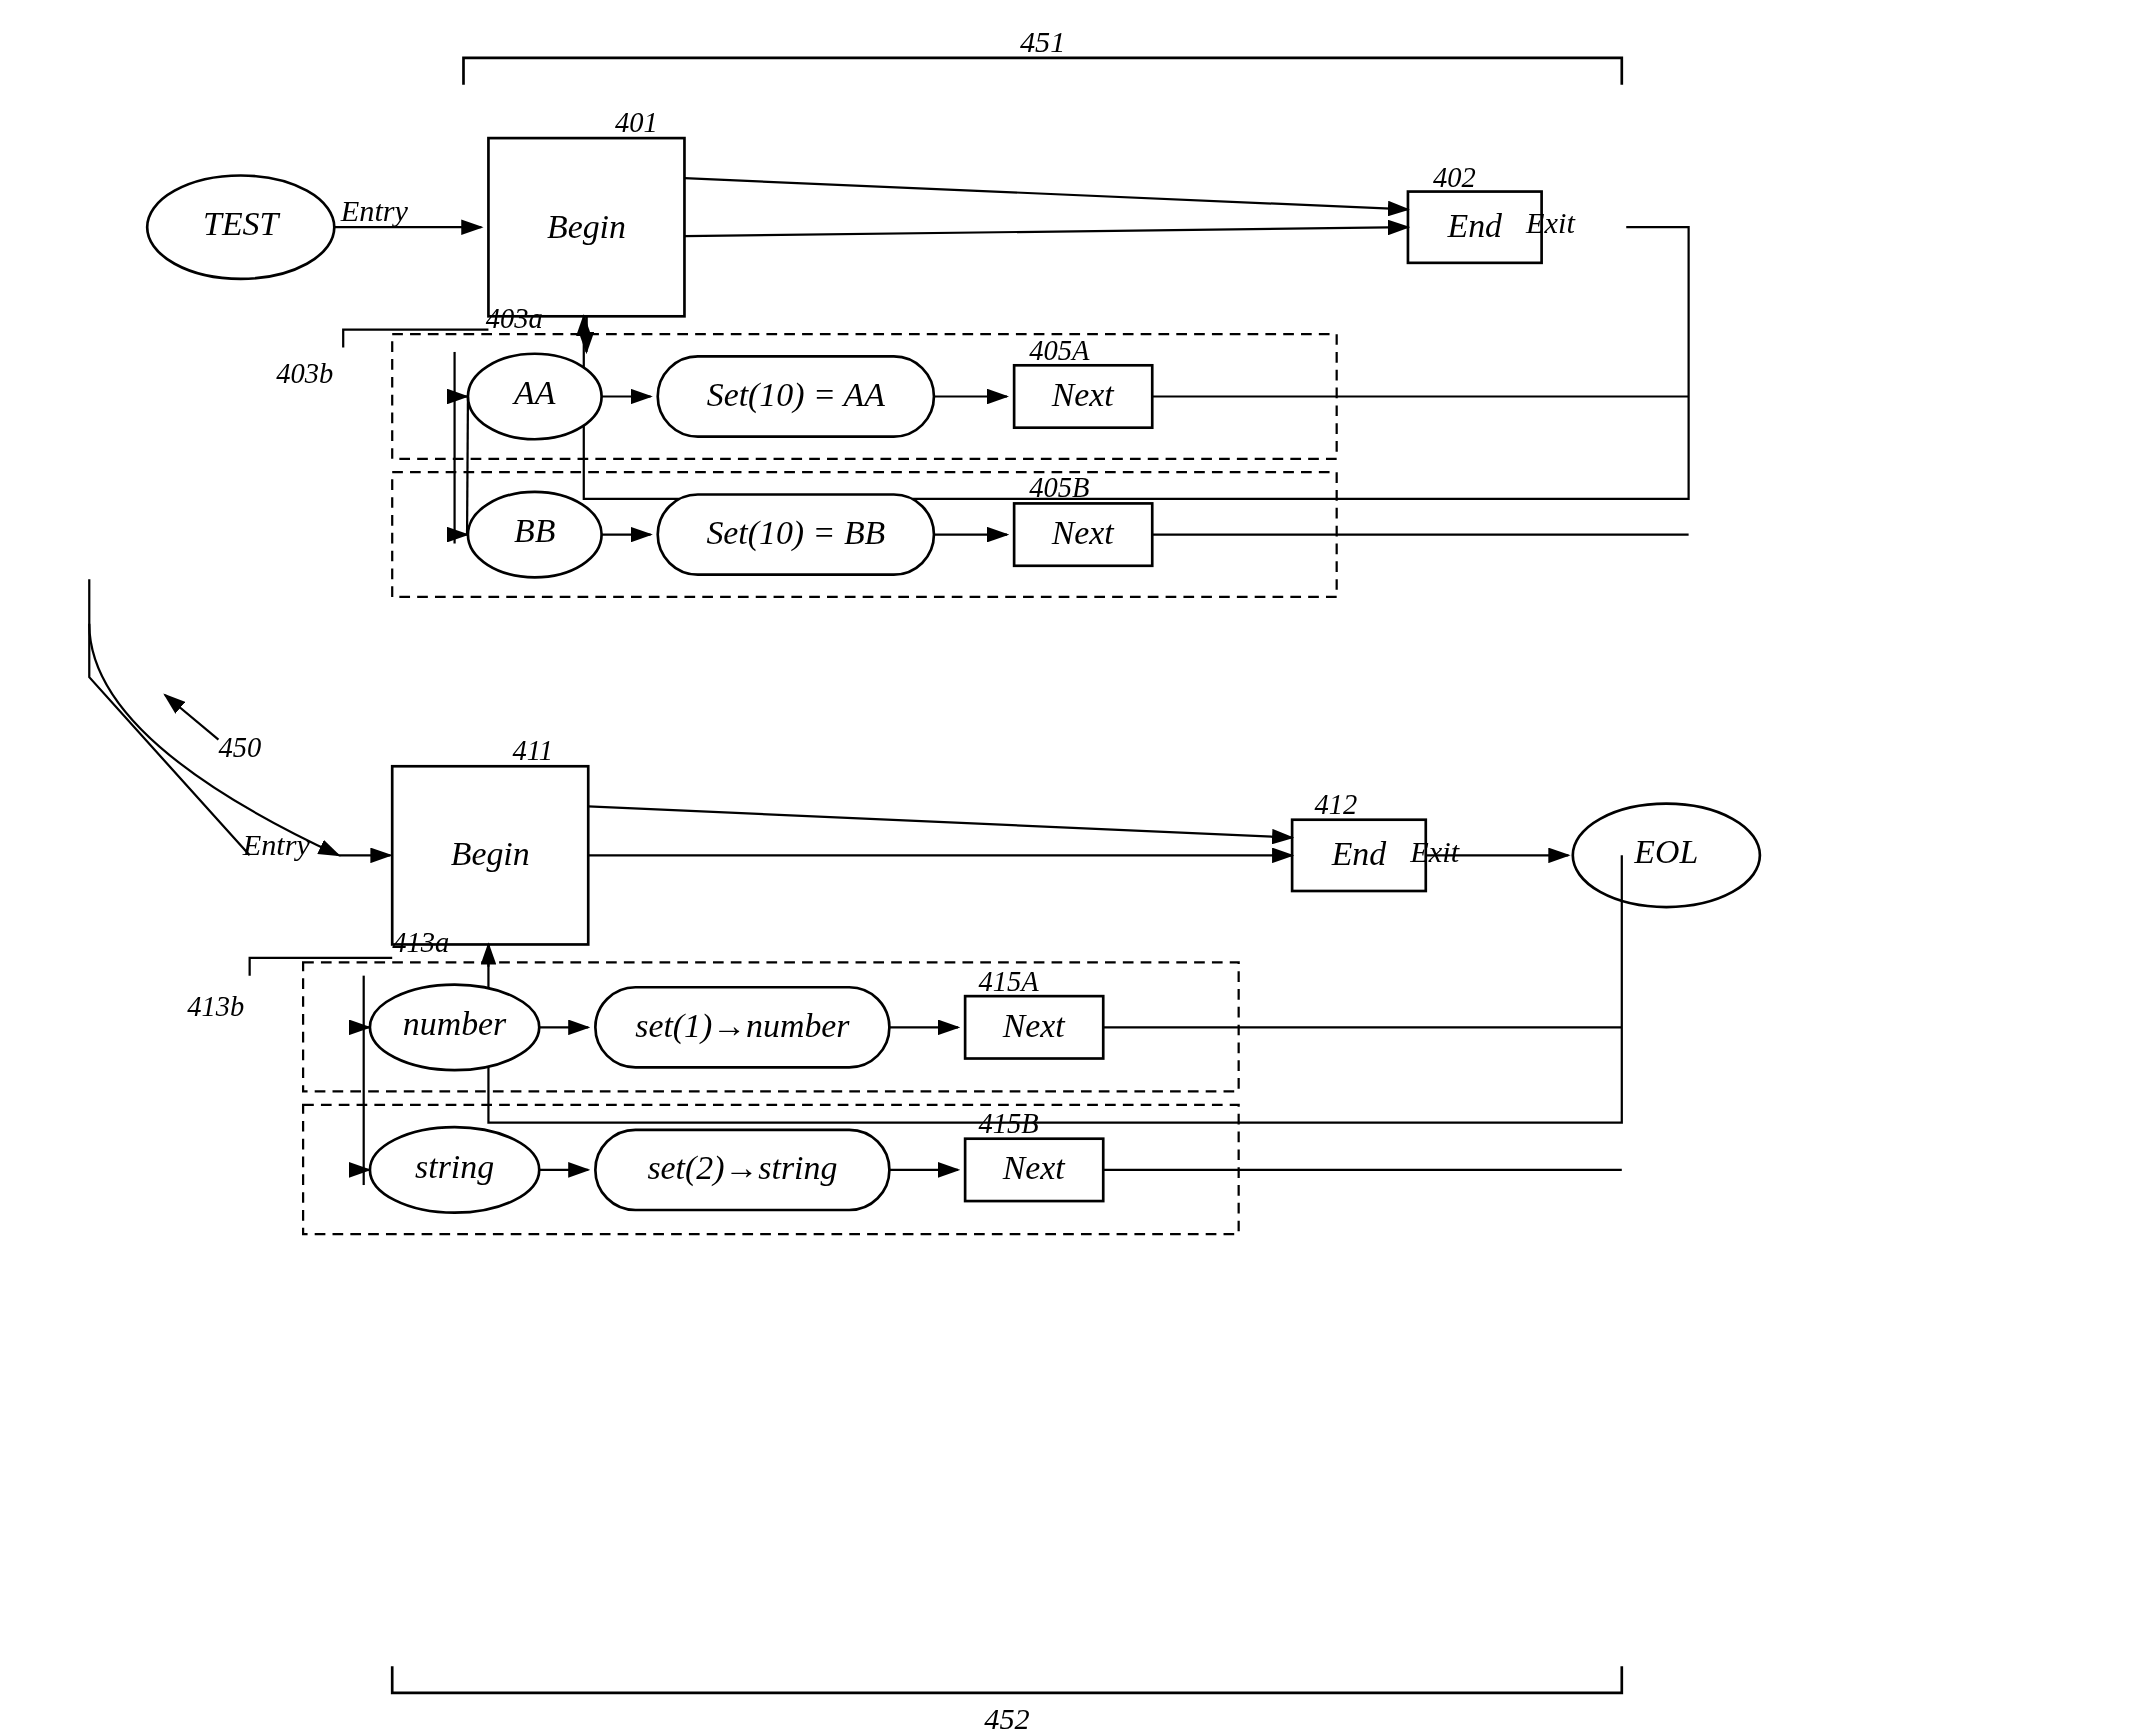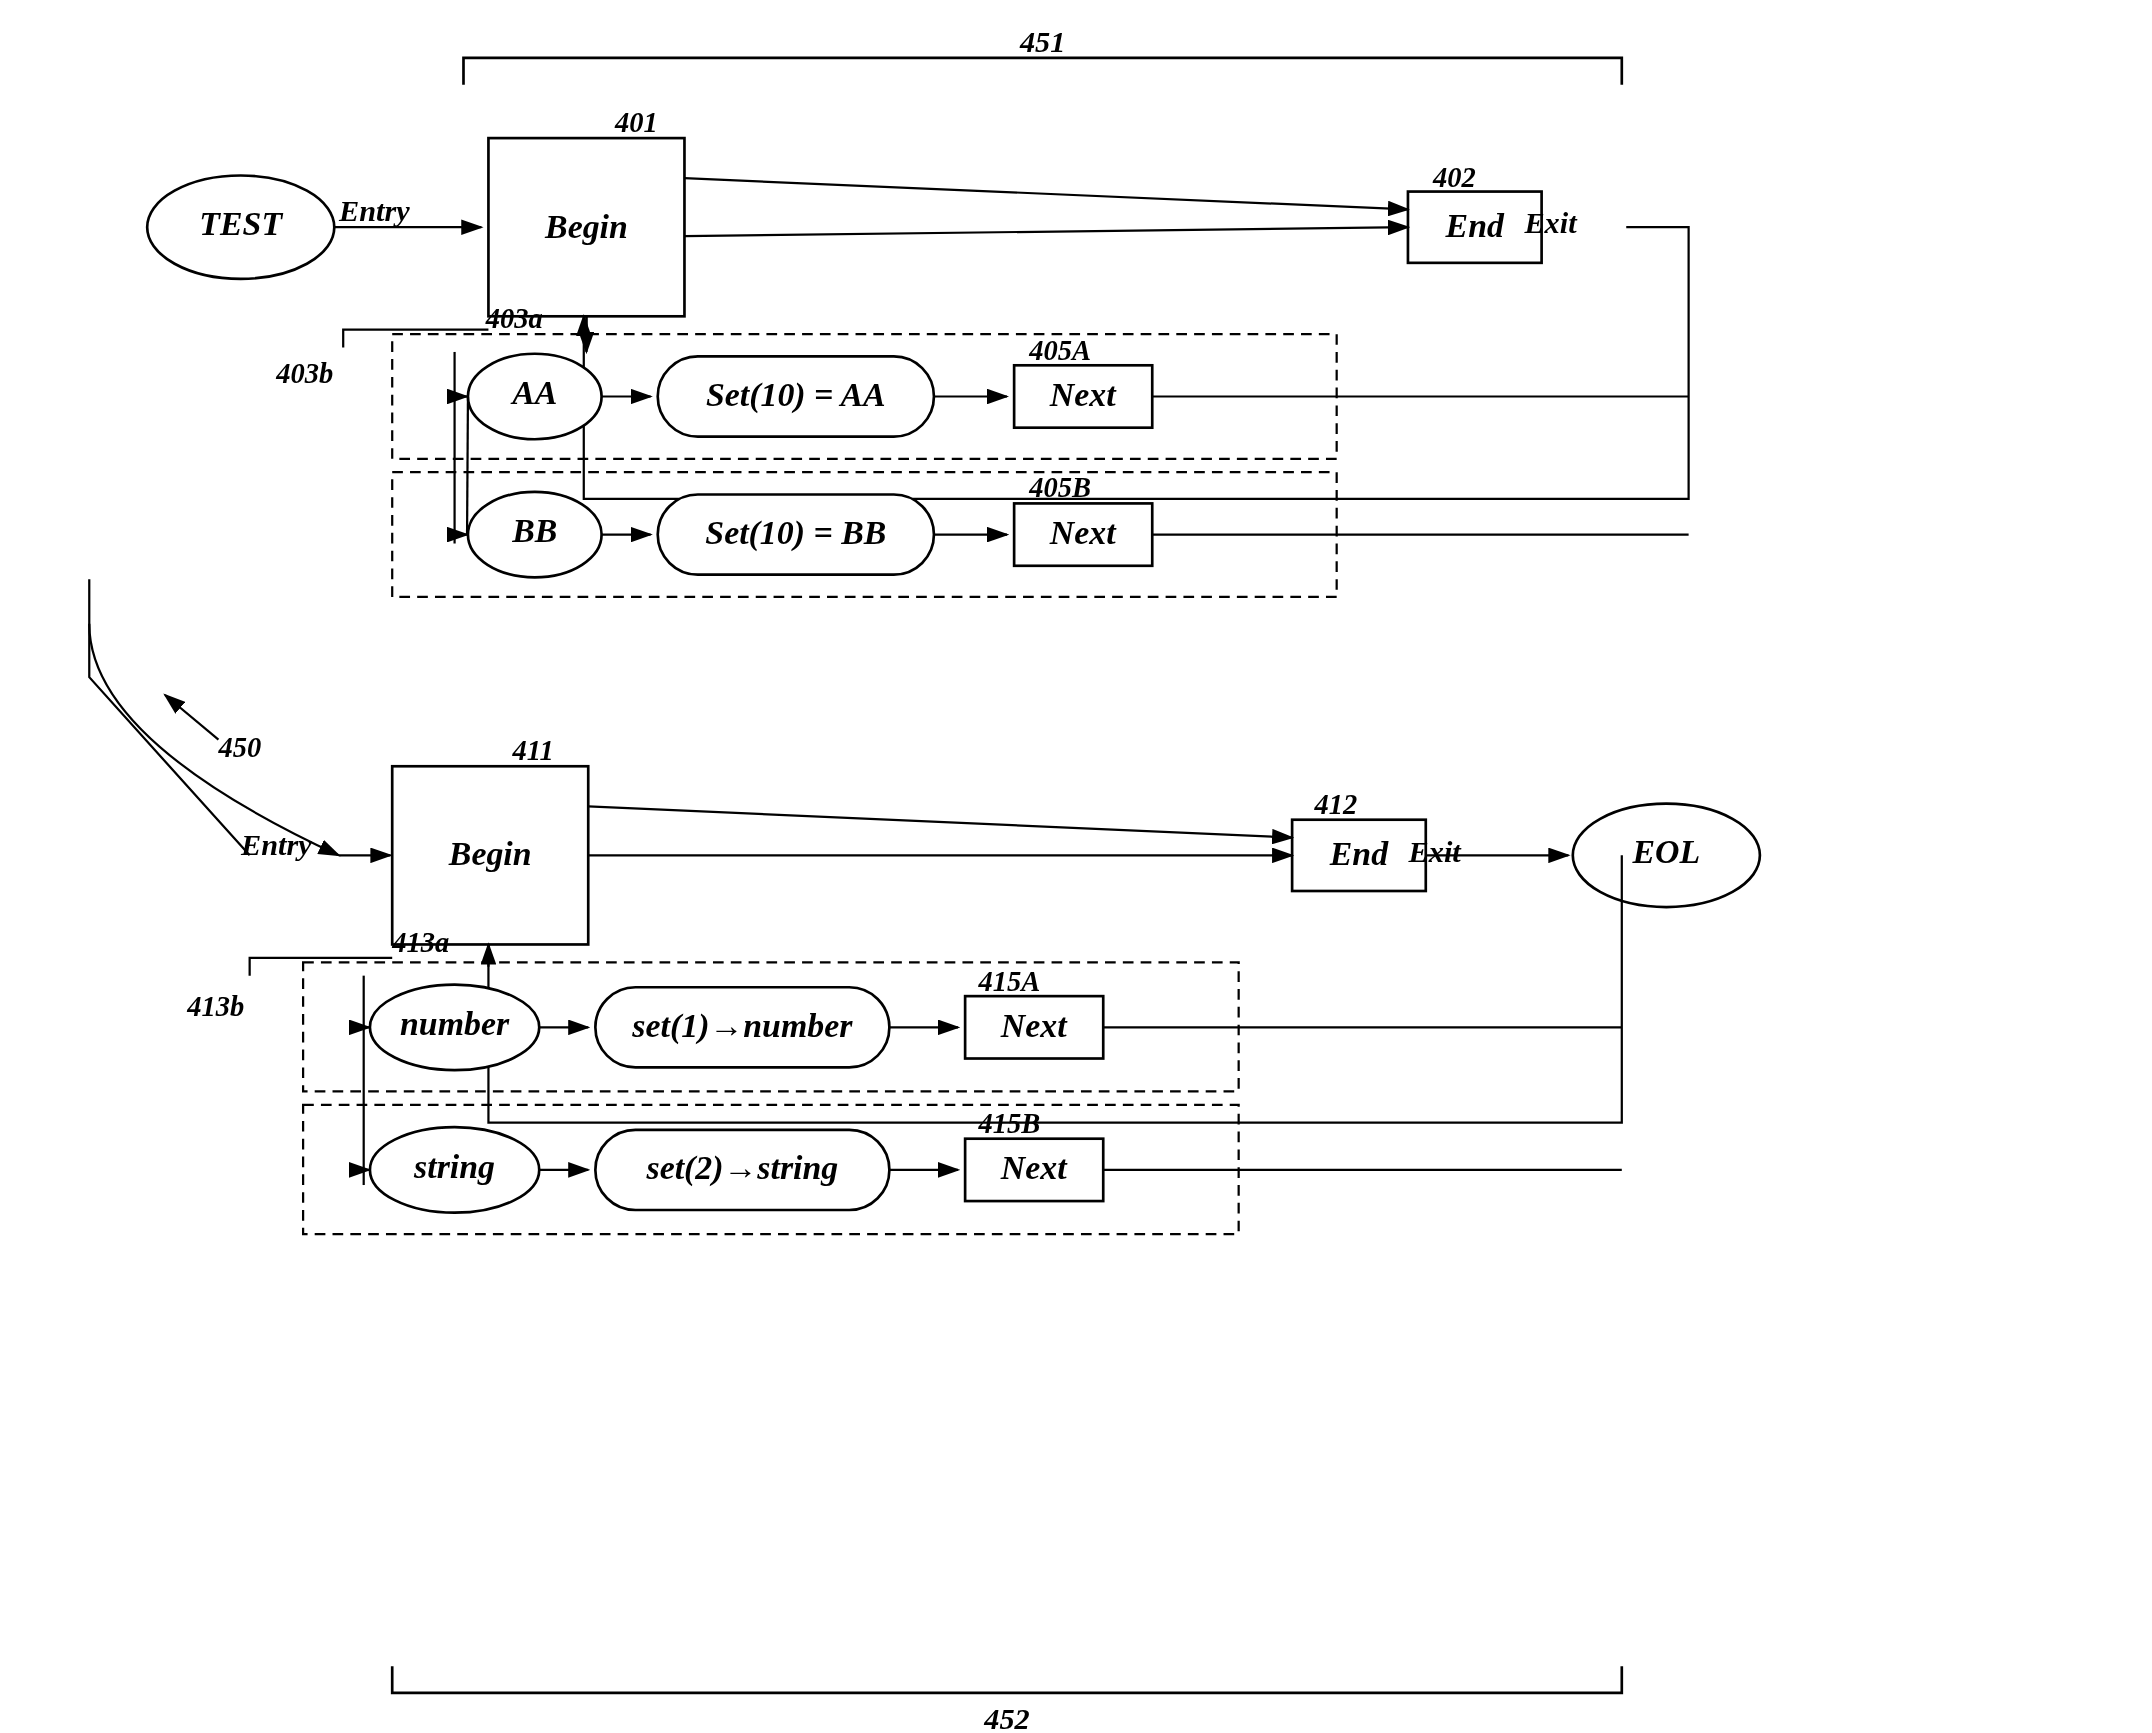--- a/index.html
+++ b/index.html
@@ -10,21 +10,20 @@
       height: 1733px;
       position: relative;
       overflow: hidden;
     }
 
     .diagram-container {
       position: absolute;
       top: 0; left: 0;
       width: 2153px;
       height: 1733px;
-      font-weight: bold;
     }
 
     svg {
       position: absolute;
       top: 0; left: 0;
       width: 2153px;
       height: 1733px;
     }
 
     

